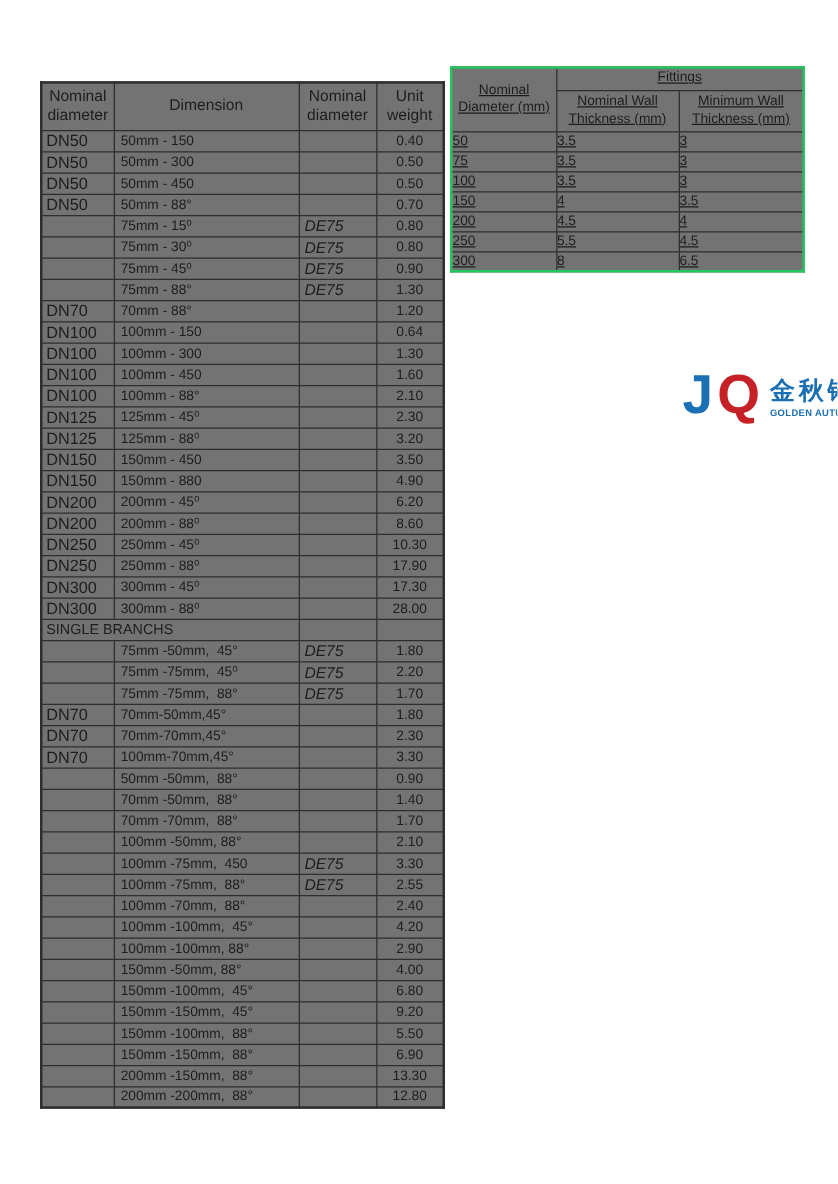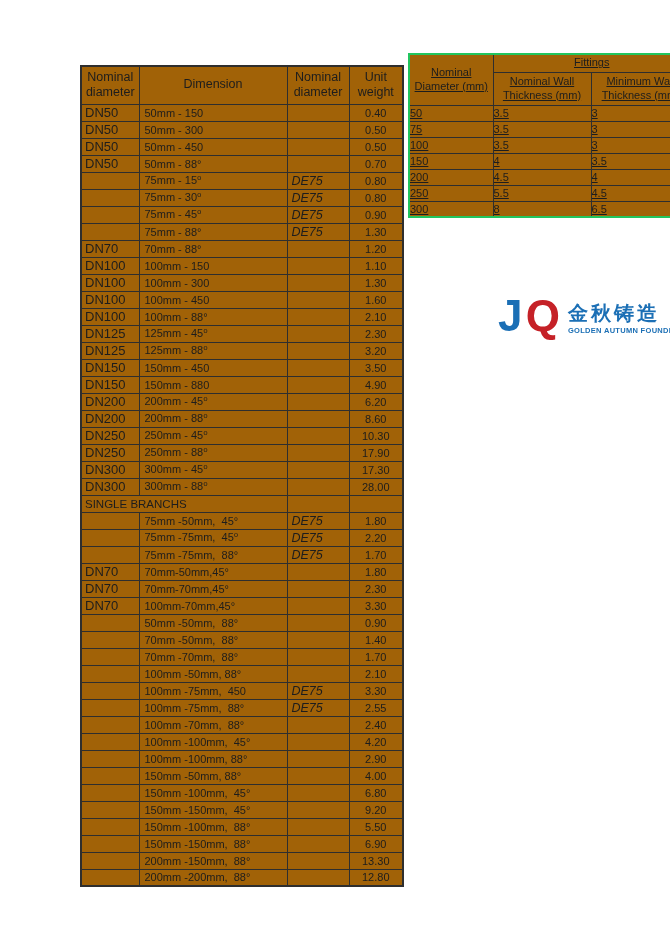--- a/index.html
+++ b/index.html
@@ -2,21 +2,21 @@
 <html><head>
 <meta charset="utf-8">
 <style>
   * { margin:0; padding:0; box-sizing:border-box; }
   html,body { background:#ffffff; }
   body {
     width:670px; height:947px; position:relative;
     font-family:"Liberation Sans","DejaVu Sans",sans-serif;
     color:#1d1d1d;
   }
-  table { border-collapse:collapse; table-layout:fixed; position:absolute; background:#a16207;margin-left:48px; }
+  table { border-collapse:collapse; table-layout:fixed; position:absolute; background:#737373; }
   th, td { border:1px solid #2e2e2e; overflow:hidden; vertical-align:middle; }
 
   
   .main-table { left:32px; top:65px; width:322px; border:2px solid #2e2e2e; }
   .main-table th { height:38px; font-size:12.5px; font-weight:400; text-align:center; line-height:1.25; }
   .main-table td { height:17px; }
   .c-dn  { font-size:13px;  padding-left:3px; white-space:nowrap; }
   .c-dim { font-size:11px;  padding-left:5px; white-space:pre; }
   .c-de  { font-size:12.5px; padding-left:4px; white-space:nowrap;font-style:italic; }
   .c-wt  { font-size:11px;  text-align:center; }
@@ -24,21 +24,21 @@
 
   
   .fittings-table { left:360px; top:53px; width:282px; border:2px solid #22c55e;text-decoration:underline; }
   .fittings-table th { font-weight:400; font-size:11px; text-align:center; line-height:1.25; }
   .fit-group th { height:18px; }
   .fit-sub { height:33px; }
   .fittings-table td { height:16px; font-size:11px; }
 
   
   .logo { position:absolute; left:498px; top:293px; display:flex; align-items:flex-start; }
-  .logo-mark { font-weight:700; font-size:44px; line-height:46px; white-space:nowrap; }
+  .logo-mark { font-weight:700; font-size:44px; line-height:46px; white-space:nowrap;margin-left:48px; }
   .logo-j { position:relative; z-index:2; display:inline-block; }
   .logo-q { display:inline-block; margin-left:-9px; position:relative; z-index:1; }
   .logo-text { margin-left:8px; padding-top:8px; }
   .logo-cn { font-size:20px; font-weight:600; letter-spacing:3px; white-space:nowrap; line-height:1.2; }
   .logo-en { font-size:7.5px; font-weight:700; letter-spacing:0.3px; white-space:nowrap; margin-top:1px; }
 </style>
 </head>
 <body>
 
 <table class="main-table">
@@ -108,21 +108,21 @@
       <tr>
         <td class="c-dn">DN70</td>
         <td class="c-dim">70mm - 88°</td>
         <td class="c-de"></td>
         <td class="c-wt">1.20</td>
       </tr>
       <tr>
         <td class="c-dn">DN100</td>
         <td class="c-dim">100mm - 150</td>
         <td class="c-de"></td>
-        <td class="c-wt">1.10</td>
+        <td class="c-wt">0.64</td>
       </tr>
       <tr>
         <td class="c-dn">DN100</td>
         <td class="c-dim">100mm - 300</td>
         <td class="c-de"></td>
         <td class="c-wt">1.30</td>
       </tr>
       <tr>
         <td class="c-dn">DN100</td>
         <td class="c-dim">100mm - 450</td>

